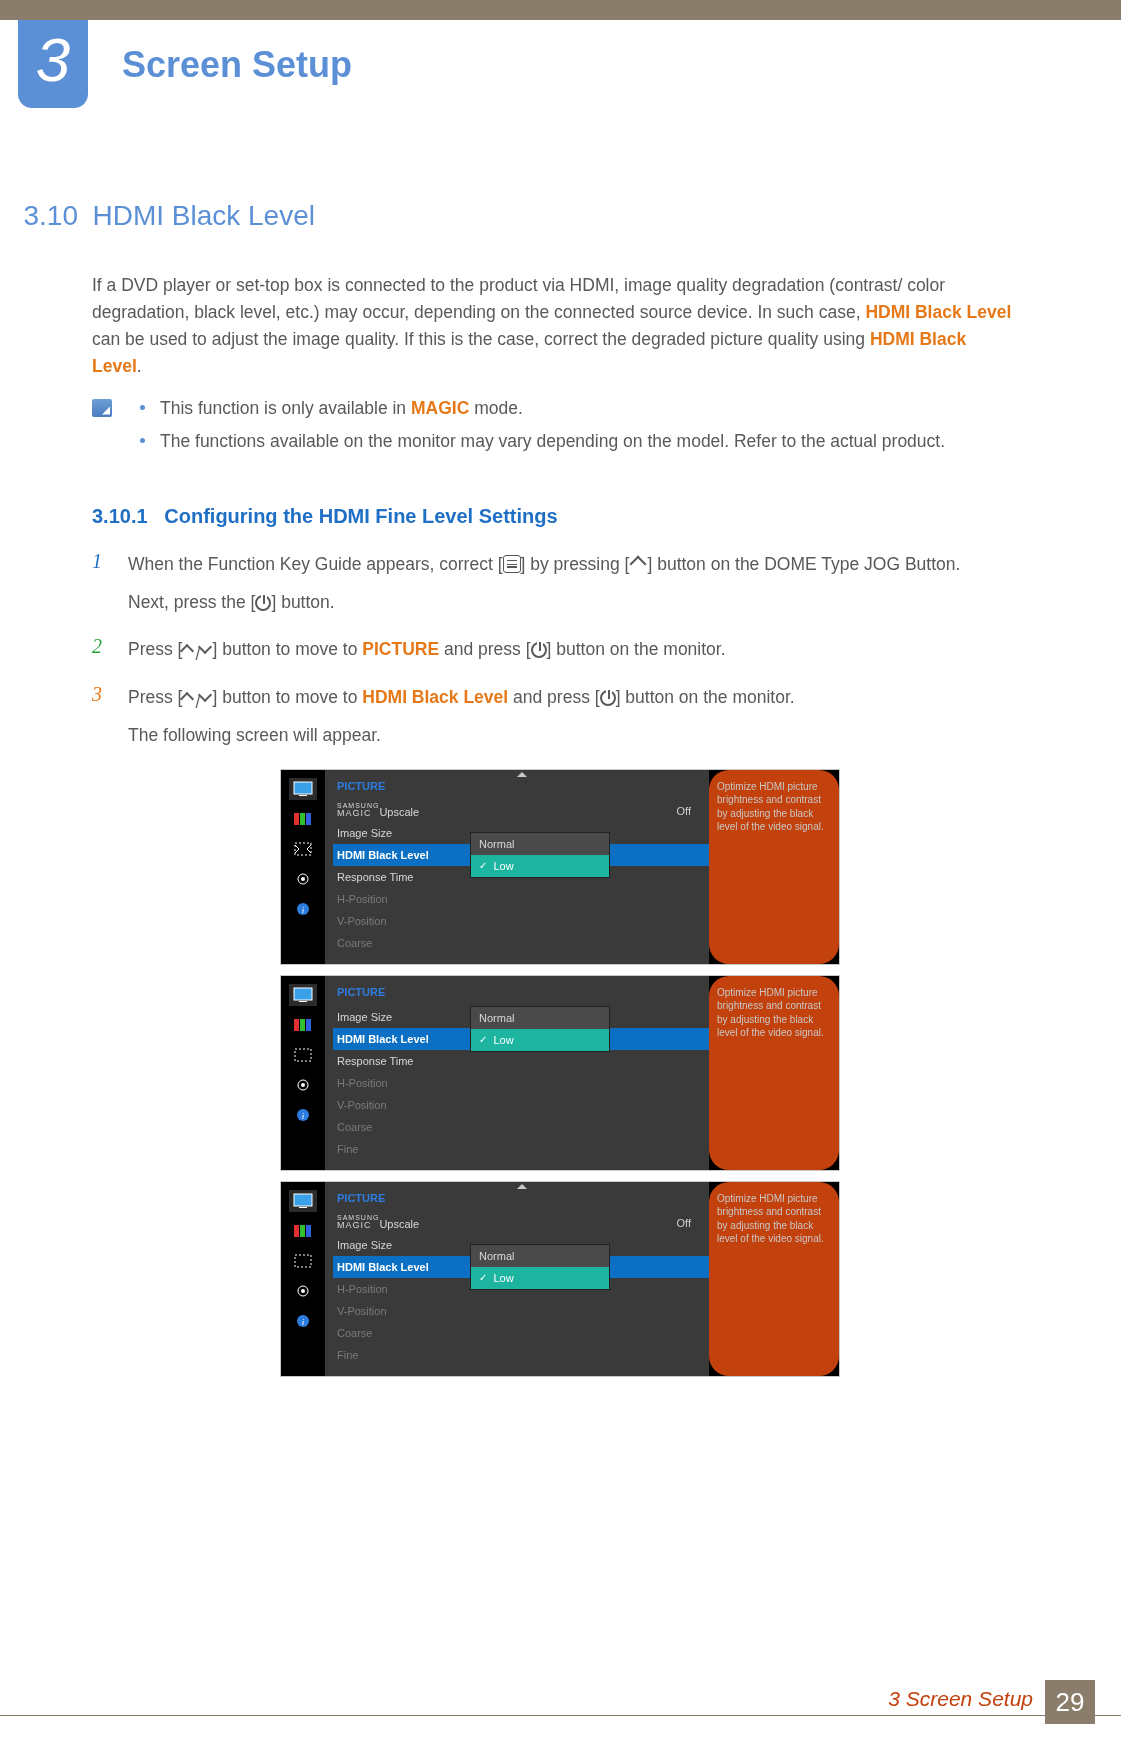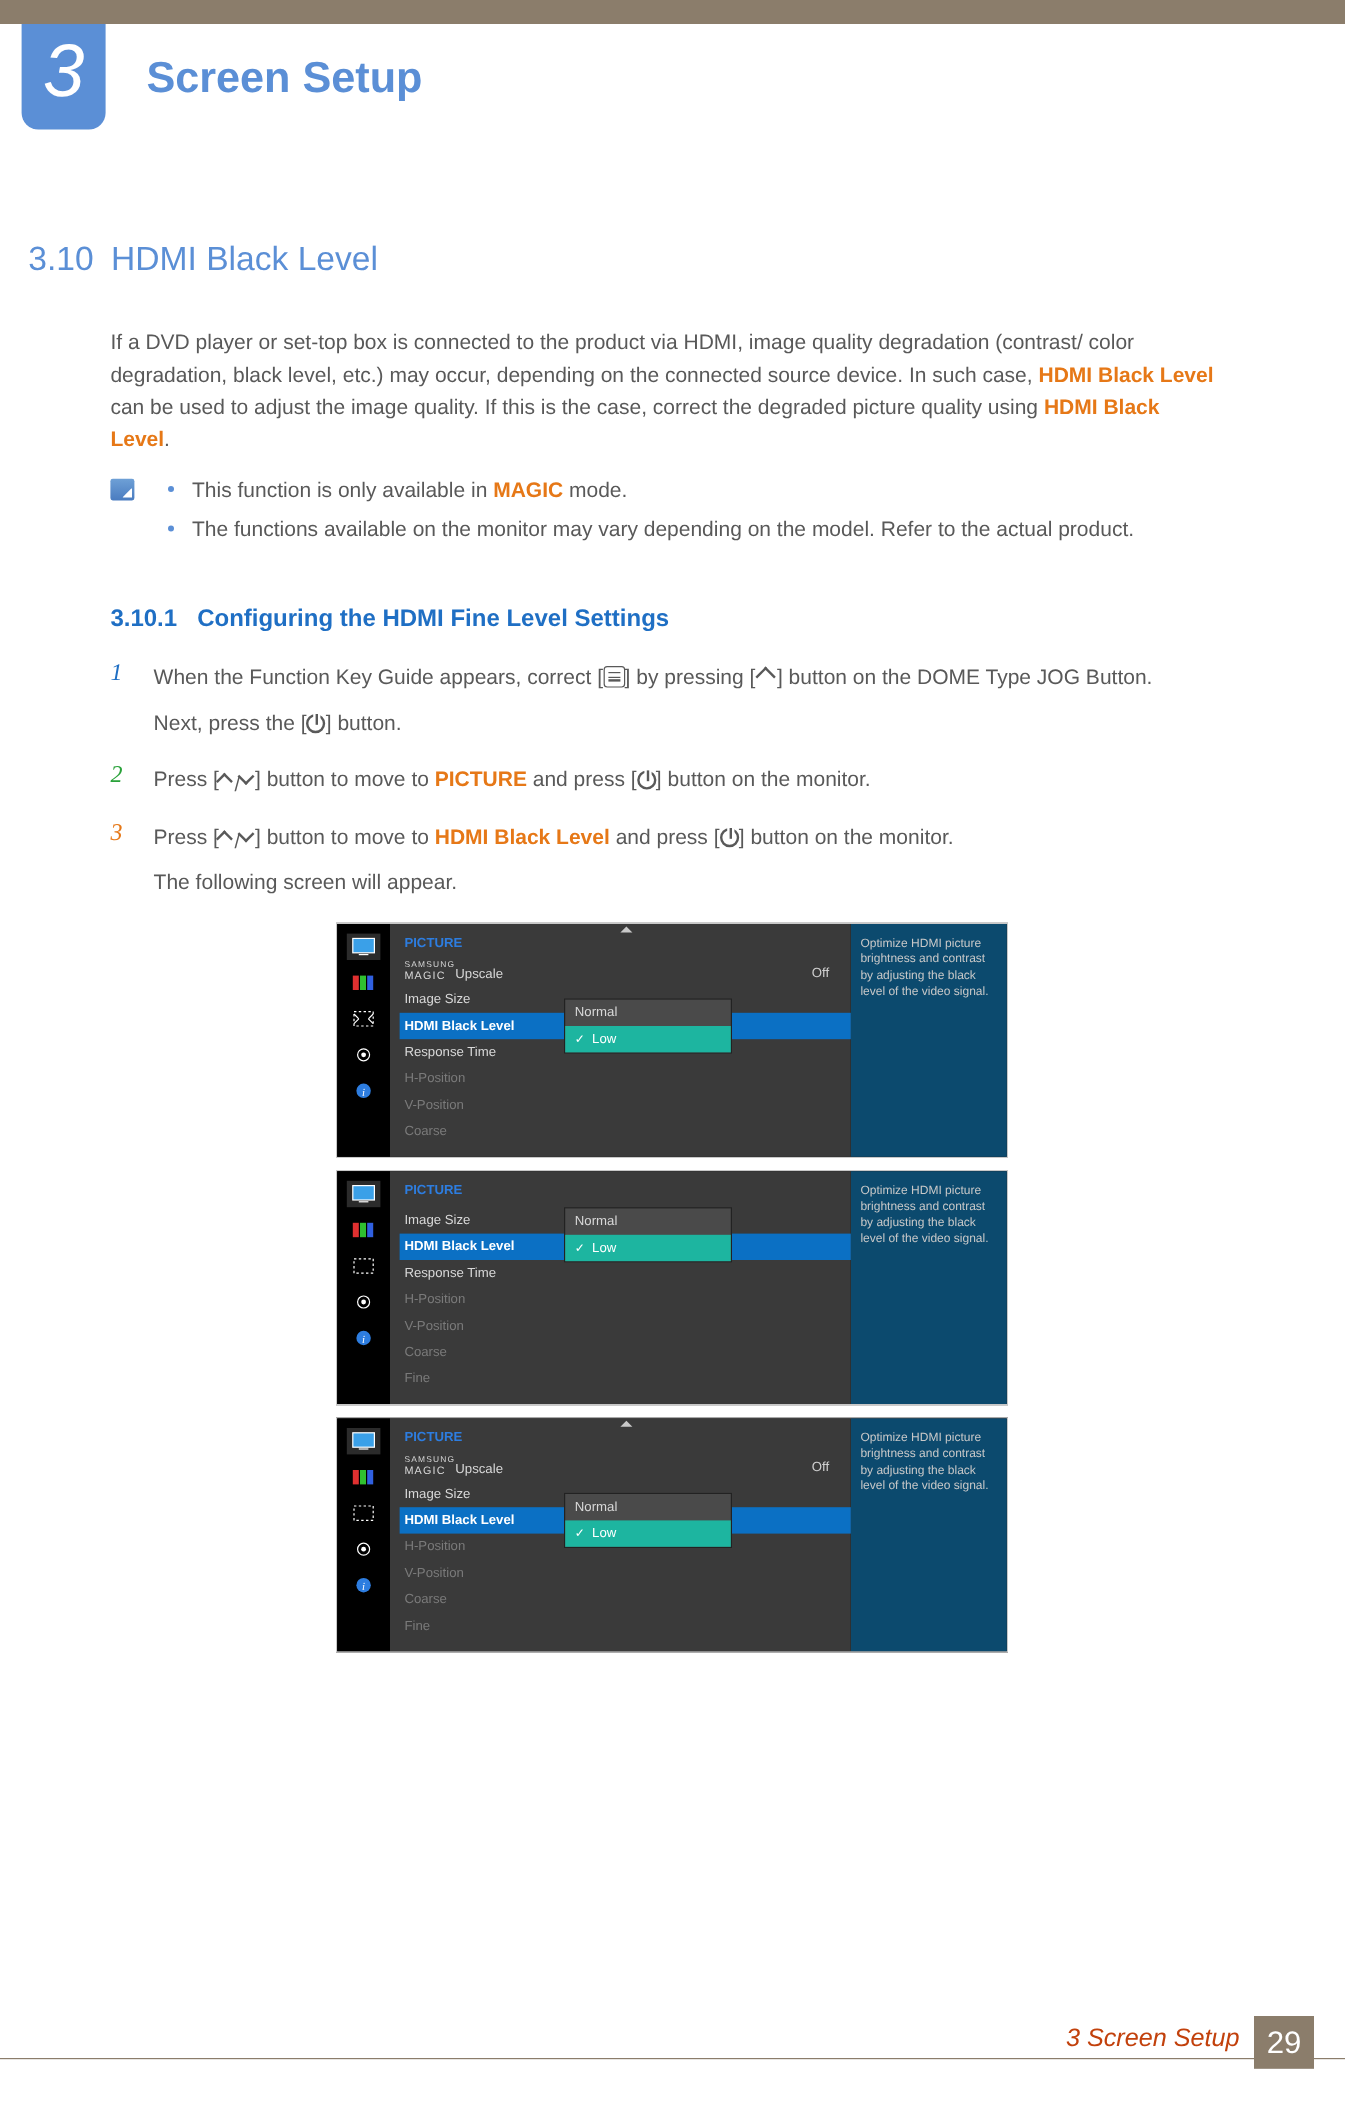--- a/index.html
+++ b/index.html
@@ -244,25 +244,26 @@
     display: flex;
     align-items: center;
     gap: 4px;
   }
   .osd-popup .opt.sel { background: #1db5a0; color: #fff; }
   .osd-popup .opt.sel::before {
     content: "✓"; font-size: 10px; margin-right: 2px;
   }
   .osd-help {
     width: 130px;
-    background: #0c4a6e;
+    background: #c2410c;
     color: #c8c8c8;
     font-size: 10px;
     line-height: 1.35;
     padding: 10px 8px;
+    border-radius: 20px;
   }
   .osd-arrow-up {
     position: absolute;
     top: 2px; left: 50%;
     width: 0; height: 0;
     border-left: 5px solid transparent;
     border-right: 5px solid transparent;
     border-bottom: 5px solid #c8c8c8;
   }
 

